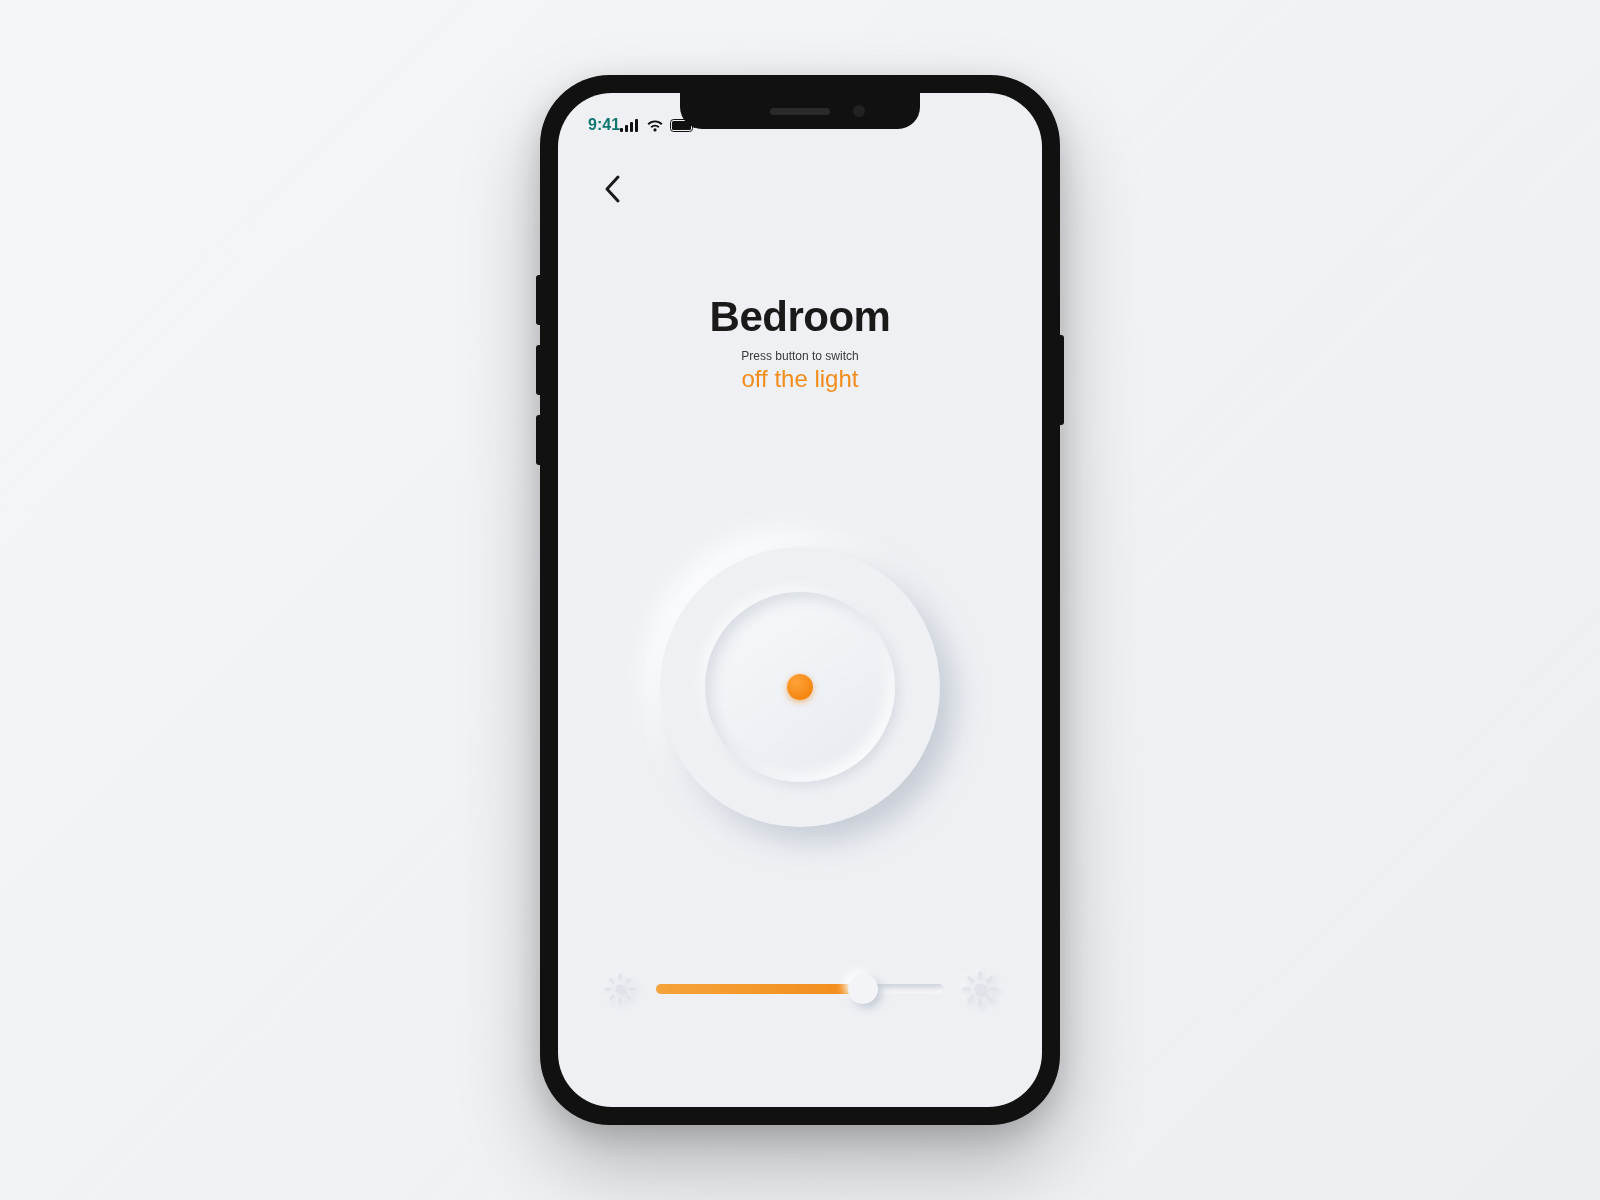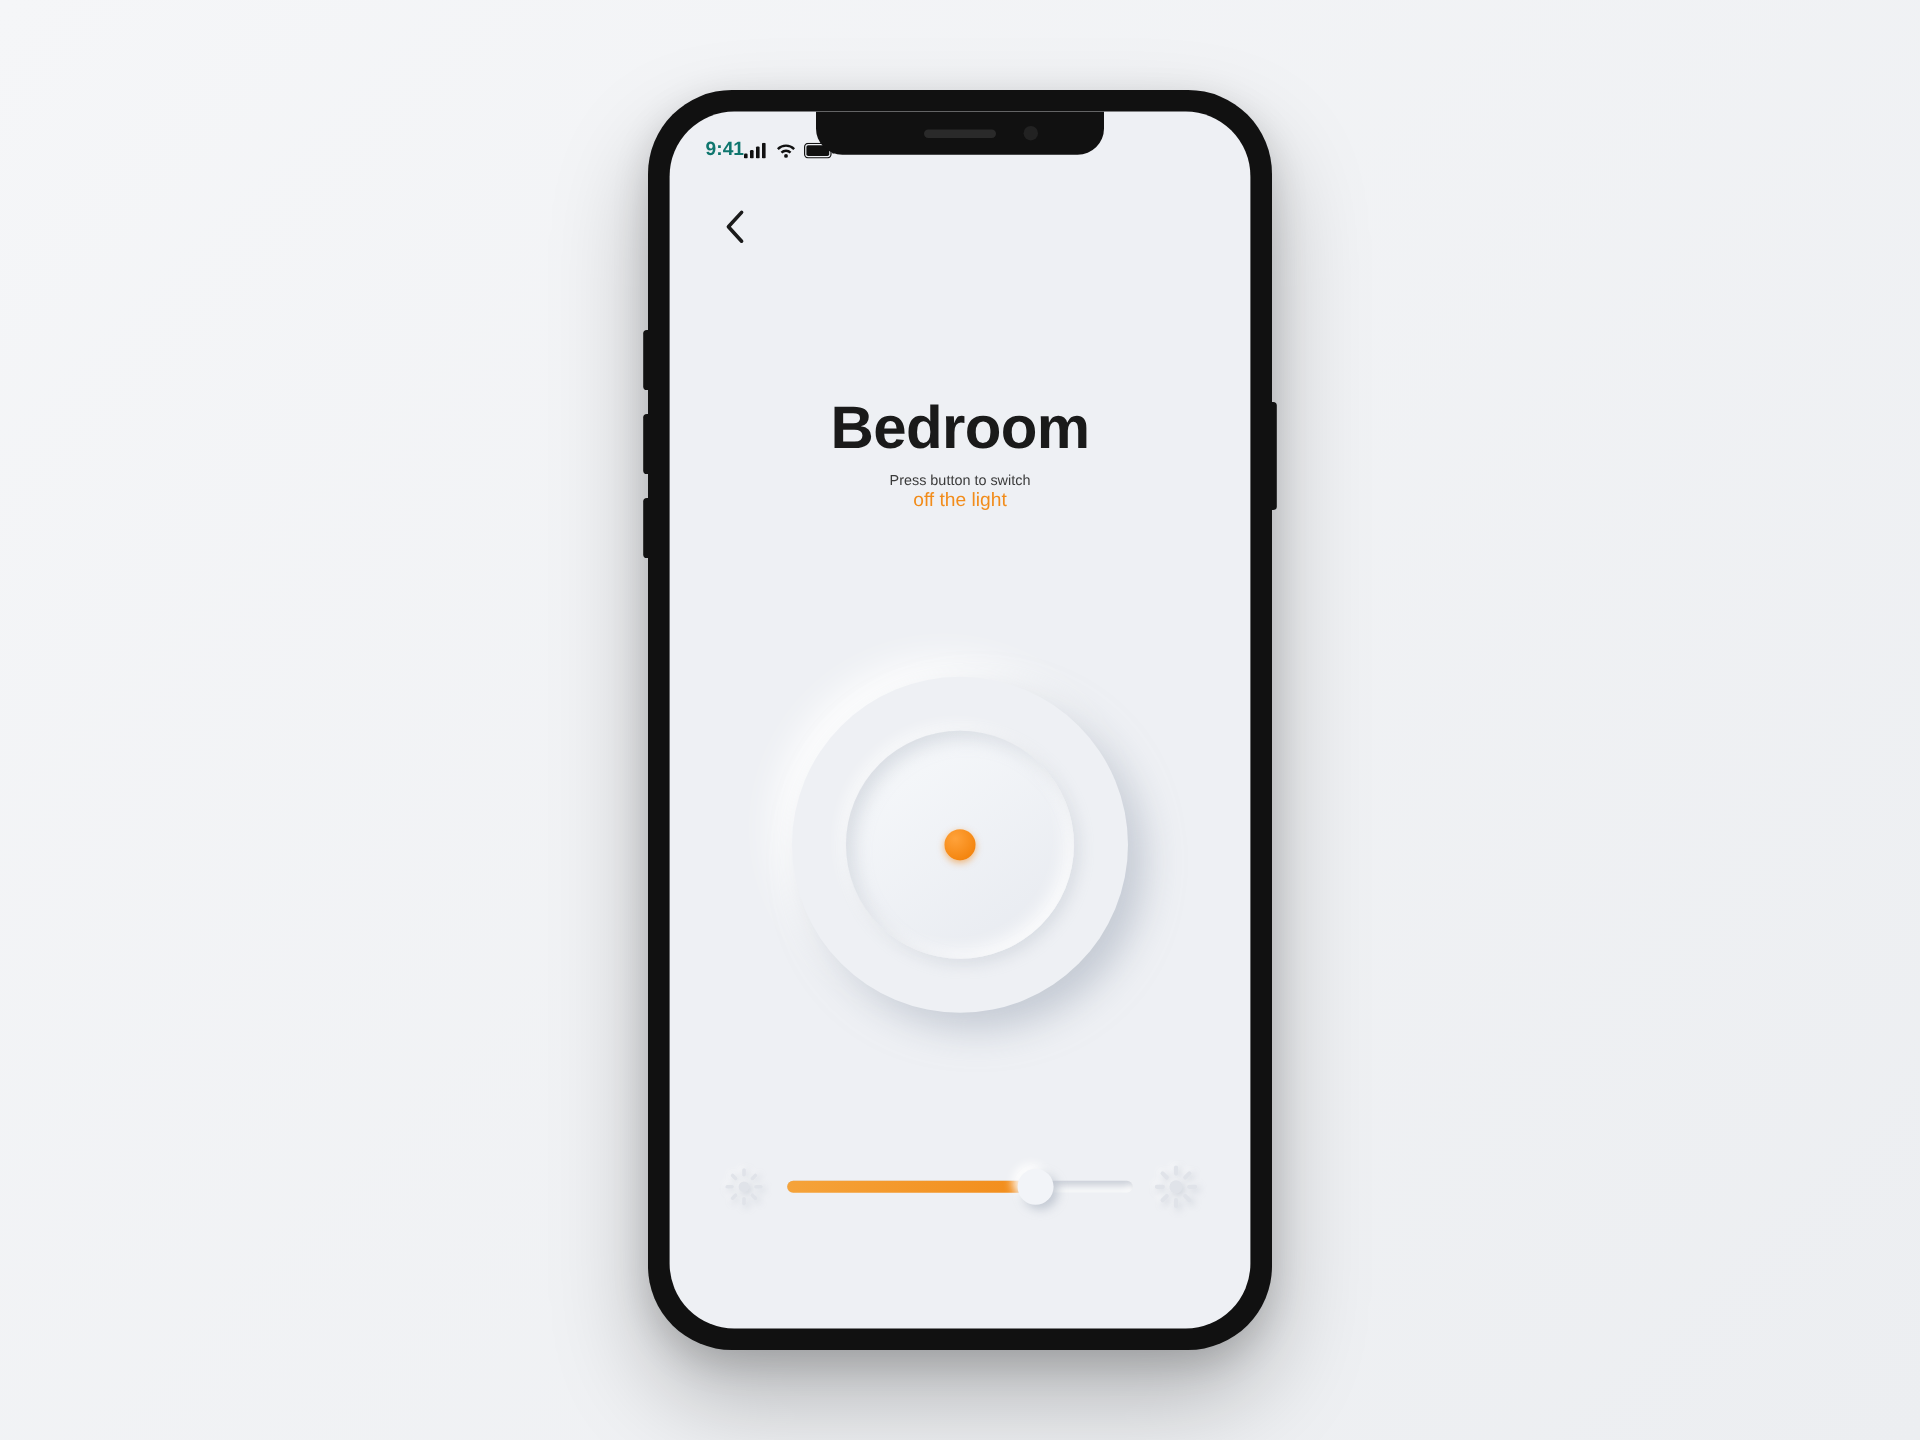--- a/index.html
+++ b/index.html
@@ -115,34 +115,33 @@
     align-items: center;
     justify-content: center;
     cursor: pointer;
     margin-top: 6px;
   }
   .title-block {
     text-align: center;
     margin-top: 84px;
   }
   .title {
-    font-size: 50px;
+    font-size: 42px;
     font-weight: 800;
     color: #1a1a1a;
     letter-spacing: -0.5px;
-    margin-top: 34px;
   }
   .subtitle {
     font-size: 12px;
     color: #3a3a3a;
     margin-top: 8px;
     font-weight: 400;
   }
   .subtitle-accent {
-    font-size: 16px;
+    font-size: 24px;
     color: #f28c1a;
     margin-top: 2px;
     font-weight: 400;
   }
 
   
   .power-area {
     flex: 1;
     display: flex;
     align-items: center;

